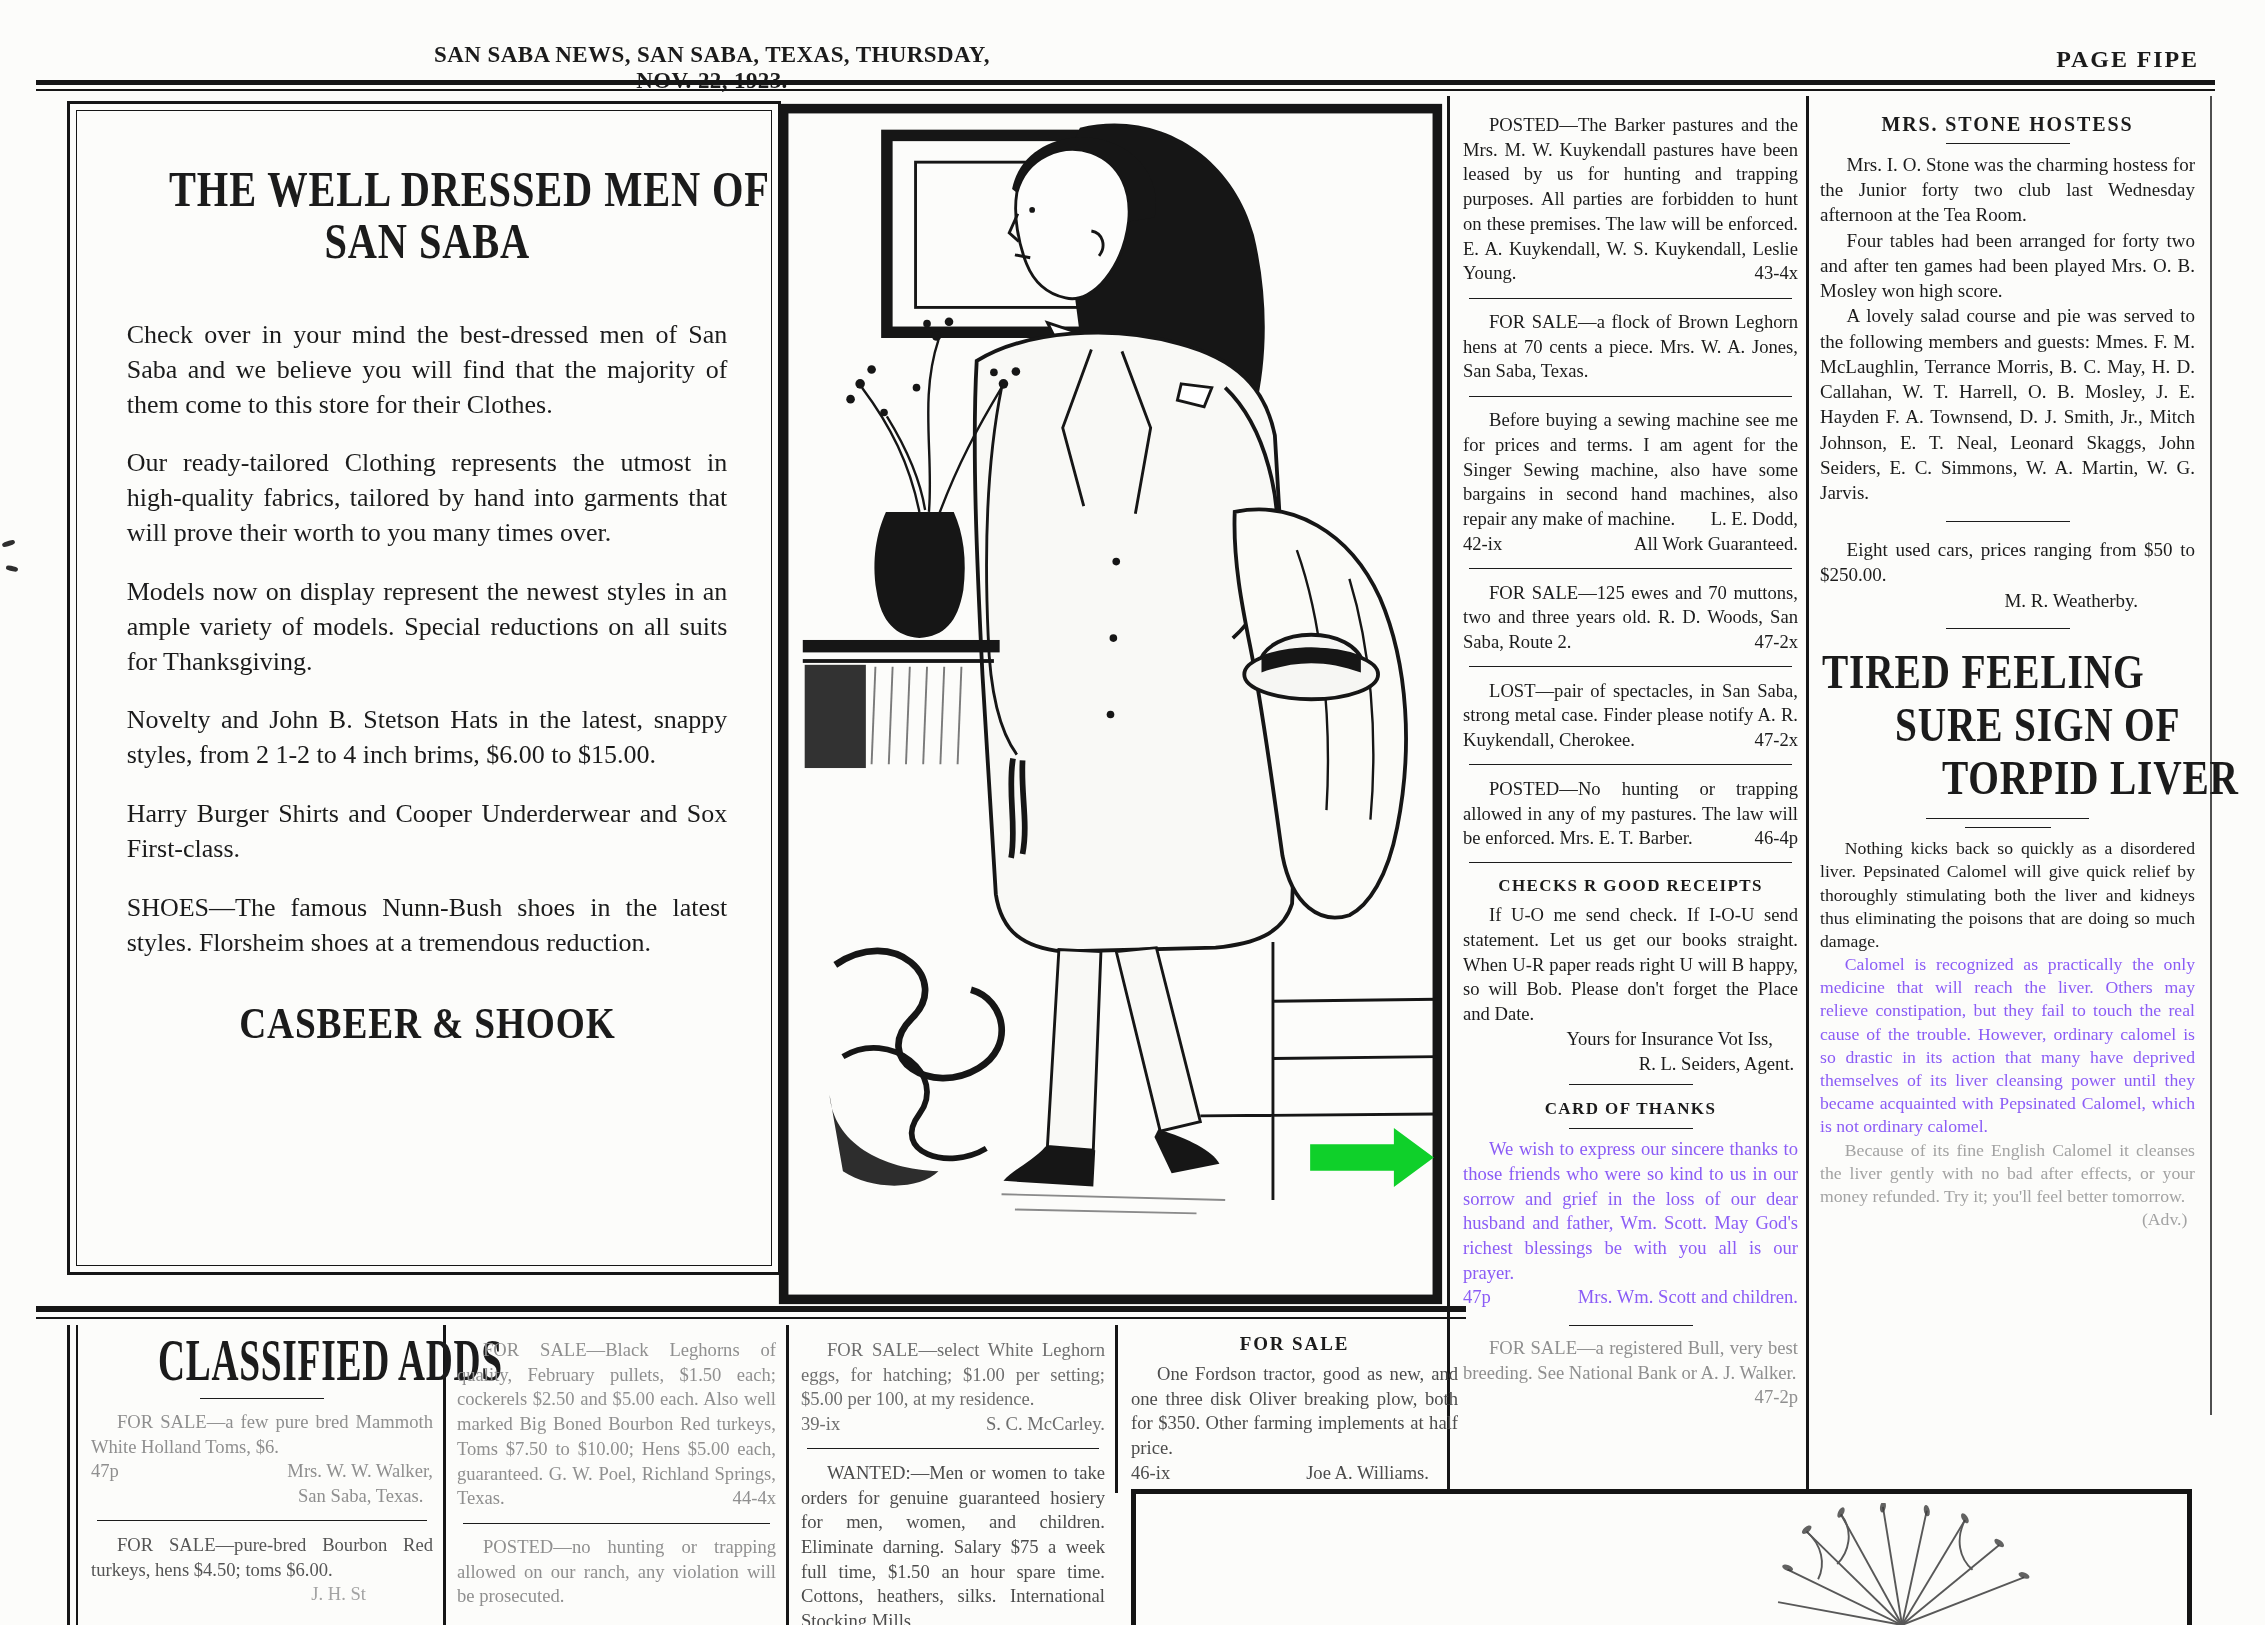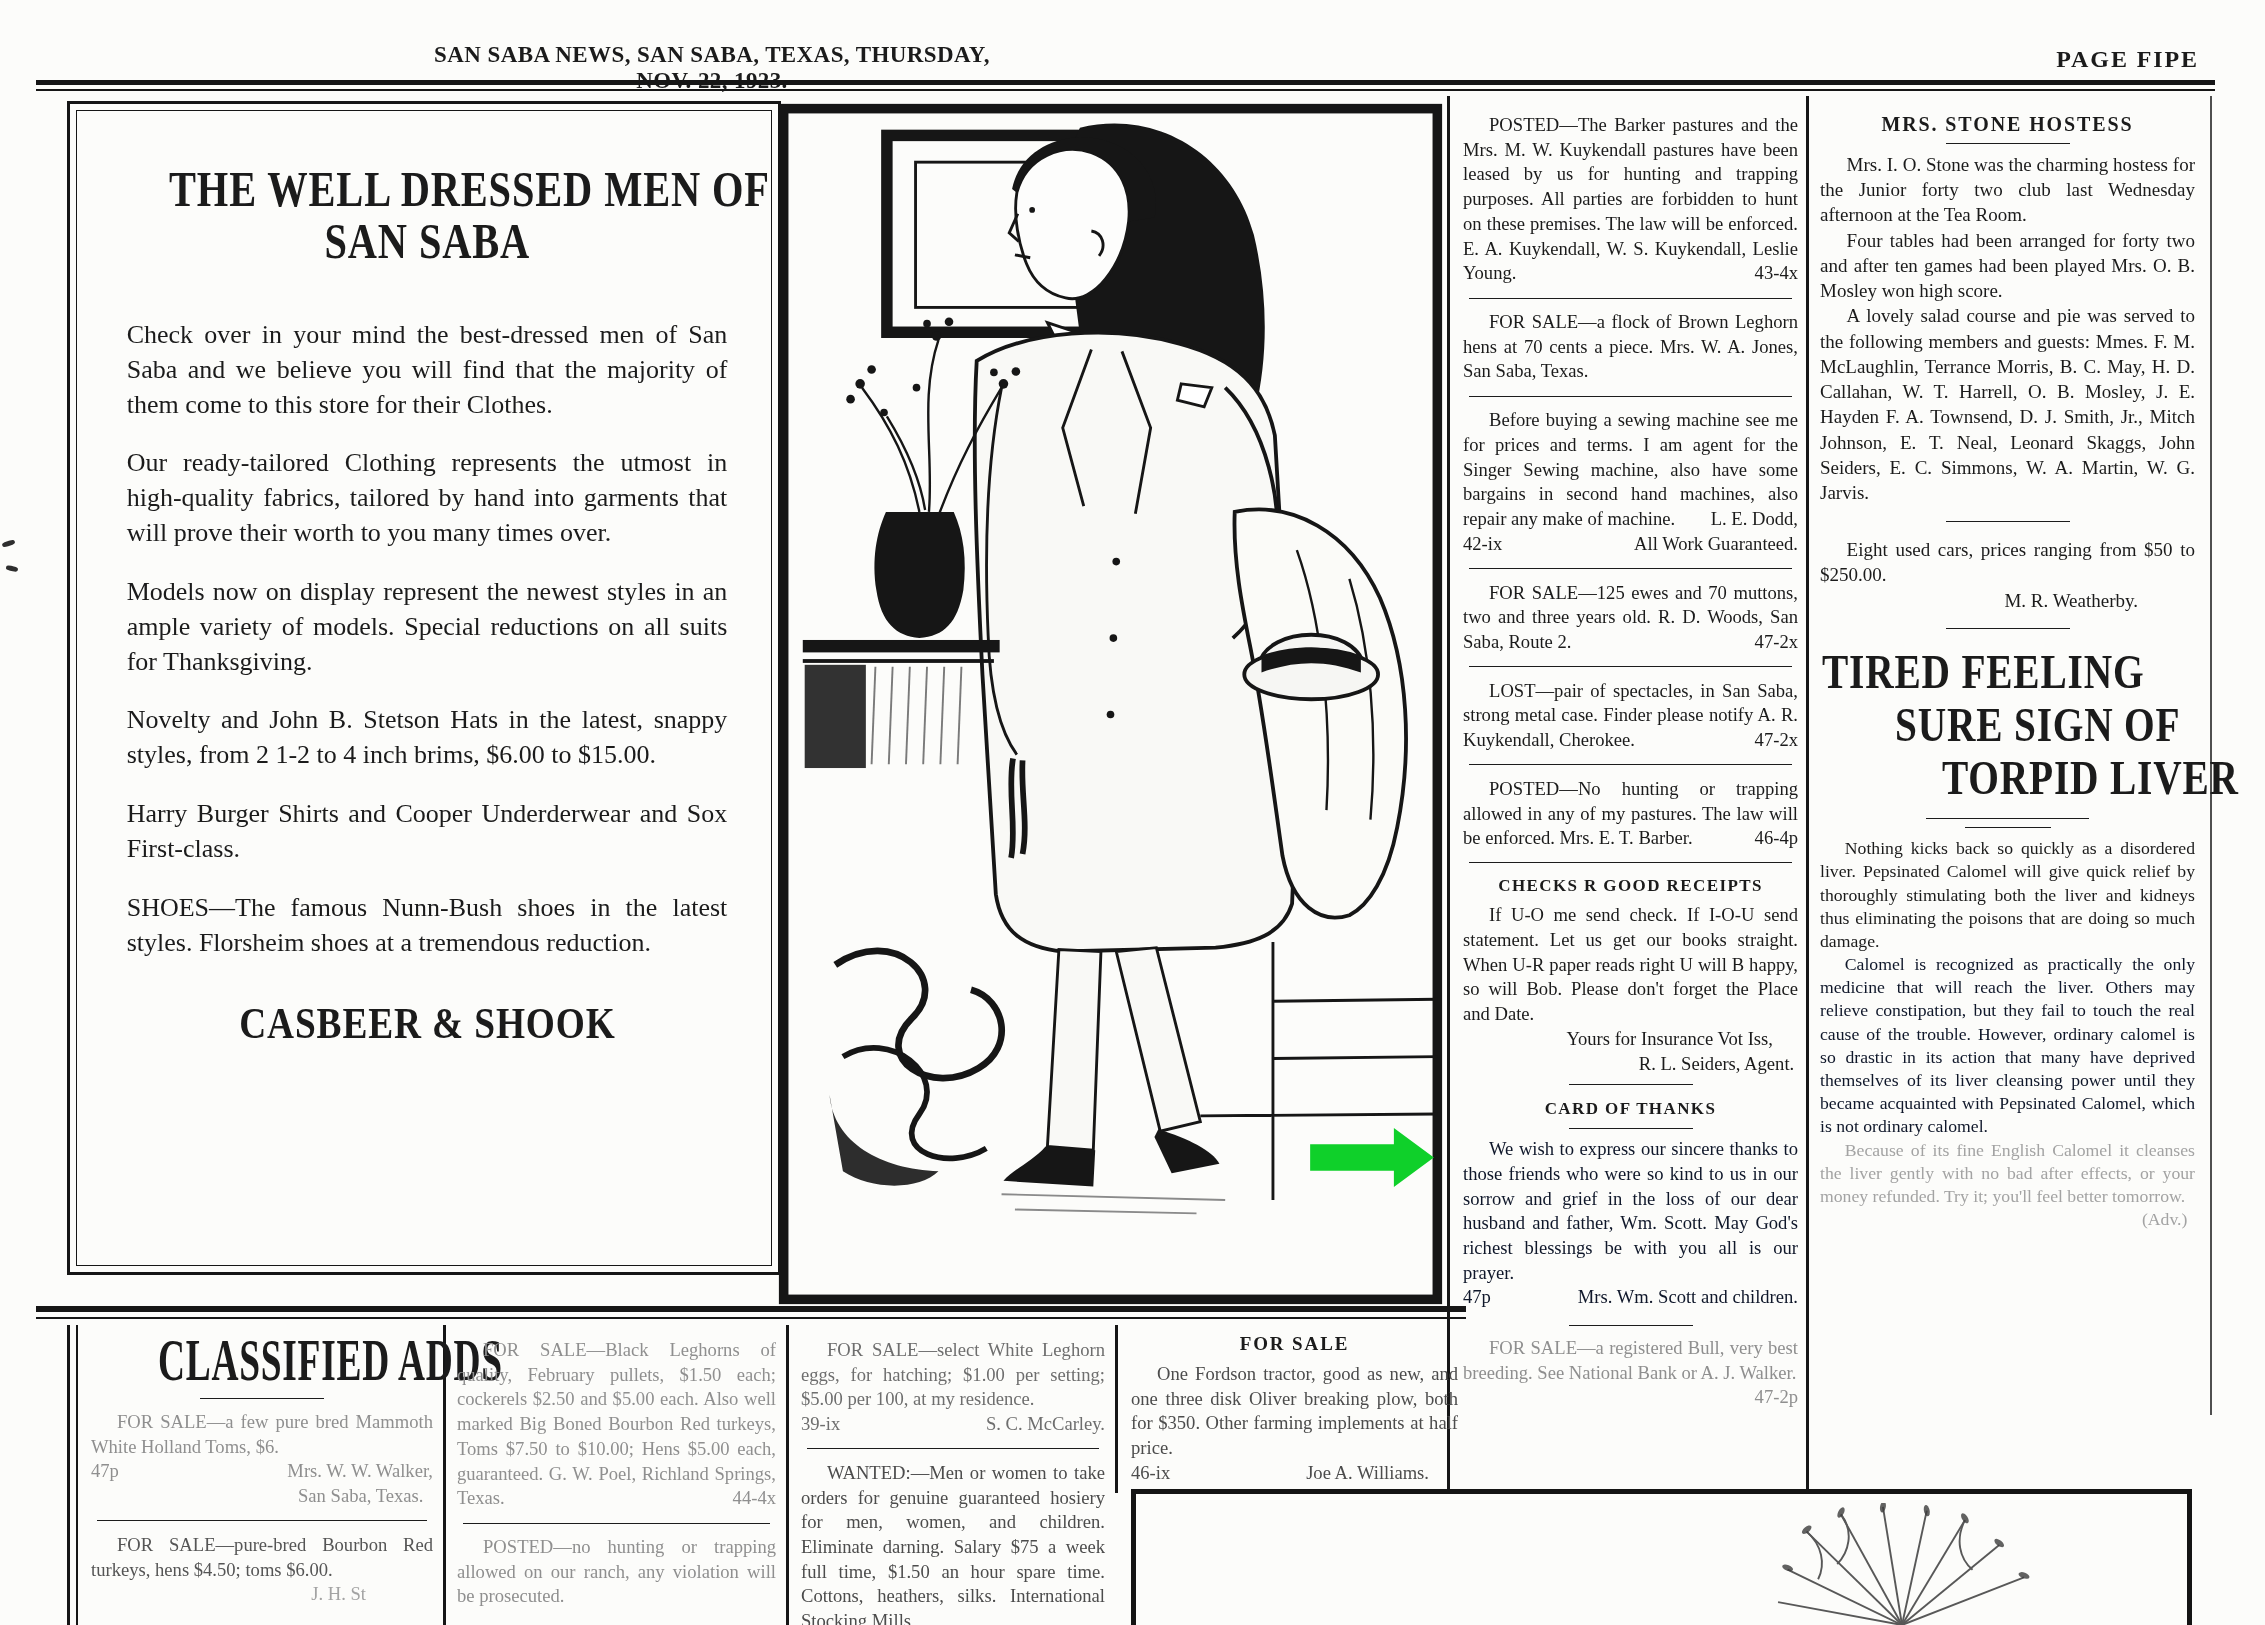--- a/index.html
+++ b/index.html
@@ -27,21 +27,21 @@
 
   
   .news{font-size:18.6px;line-height:1.33;text-align:justify;}
   .news p{margin:0;text-indent:1.4em;}
   .tag{float:right;text-indent:0;padding-left:9.6px;}
   .rule{border-top:1.9px solid #1c1c1c;margin:11.5px 5.7px;}
   .rule.short{width:124px;margin:7.6px auto;border-top-width:1.9px;}
   .chead{text-align:center;font-weight:bold;font-size:17px;letter-spacing:1.4px;margin:5.7px 0;text-indent:0;}
   .sigline{display:flex;justify-content:space-between;text-indent:0;}
   .right{text-align:right;}
-  .semifade{color:#0f172a;}
+  .semifade{color:#8b5cf6;}
   .faded{color:#8f8f8f;}
   .vfaded{color:#a3a3a3;}
 
   .col-classified{position:absolute;left:1463px;top:113px;width:335px;}
   .col-society{position:absolute;left:1820px;top:105px;width:375px;}
   .soc-head{text-align:center;font-weight:bold;font-size:20px;letter-spacing:1.9px;margin:7.6px 0 1.9px 0;}
 
   .liver-headline{font-weight:bold;font-size:48px;line-height:1.1;letter-spacing:1px;margin-top:17px;}
   .liver-headline div{transform:scaleX(.82);transform-origin:0 50%;white-space:nowrap;}
   .liver-sub{font-weight:bold;font-size:19.6px;line-height:1.28;margin:15.3px 0 9.6px 0;

